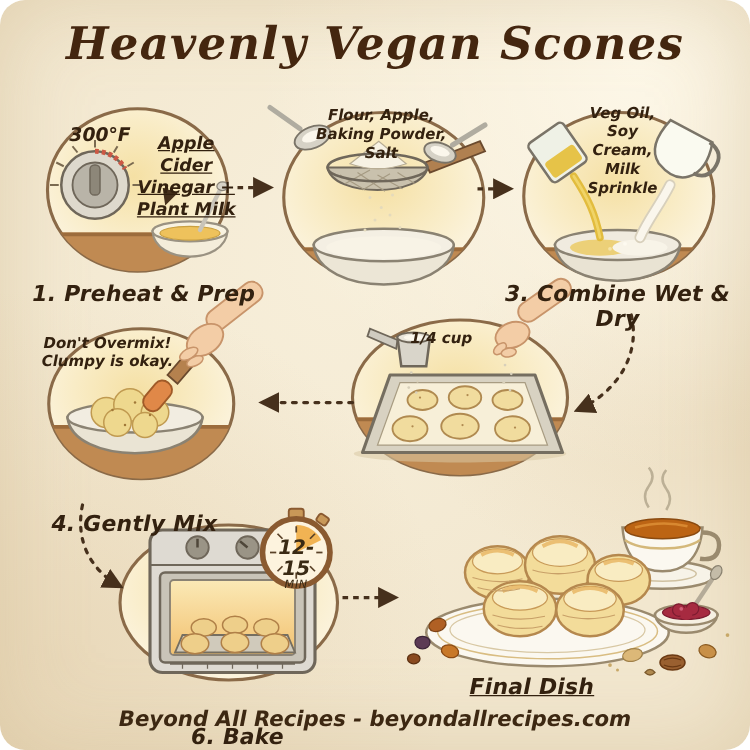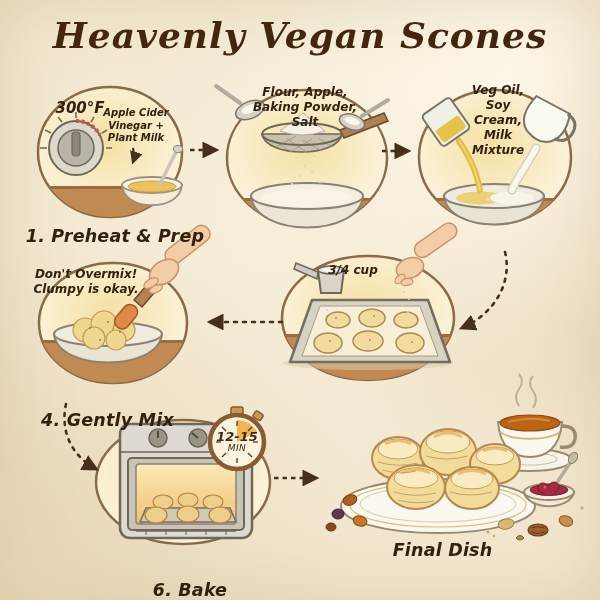--- a/index.html
+++ b/index.html
@@ -6,30 +6,31 @@
   .canvas{
     position:relative;width:600px;height:600px;overflow:hidden;
     background-color:#f2e7cf;
     background-image:
       radial-gradient(ellipse at 85% 8%, rgba(255,250,236,.85), transparent 42%),
       radial-gradient(ellipse at 8% 88%, rgba(210,180,132,.28), transparent 40%),
       radial-gradient(ellipse at 95% 55%, rgba(216,190,148,.20), transparent 30%),
       radial-gradient(ellipse at 45% 35%, rgba(250,243,224,.65), transparent 65%);
     box-shadow: inset 0 0 70px rgba(186,155,104,.30);
     font-family:"DejaVu Sans", sans-serif;
+    border-radius:20px;
   }
   .illus{position:absolute;left:0;top:0;}
   .txt{position:absolute;color:#2f1e0f;font-style:italic;font-weight:700;text-align:center;}
   .title{left:0;right:0;top:14px;font-size:36px;letter-spacing:1px;color:#44260f;
          font-family:"DejaVu Serif", serif;font-style:italic;font-weight:700;}
   .caption{font-size:17.5px;letter-spacing:.2px;color:#33210f;}
   .note{font-size:12px;line-height:1.25;color:#33210f;}
   .temp{font-size:15px;color:#33210f;}
   .timer-txt{line-height:1.05;color:#3a2a14;}
-  .timer-txt .val{font-size:13px;font-weight:700;display:block;}
+  .timer-txt .val{font-size:16px;font-weight:700;display:block;}
   .timer-txt .unit{font-size:9px;font-weight:400;display:block;letter-spacing:.5px;}
   .footer{left:0;right:0;top:566px;font-size:17px;color:#3d2812;}
 </style>
 </head>
 <body>
 
 <div class="canvas">
 
 <svg class="illus" width="600" height="600" viewBox="0 0 600 600">
   <defs>
@@ -361,30 +362,32 @@
     <path d="M505 252 C 513 285 492 315 462 328" stroke-dasharray="3 6" stroke-linecap="round" marker-end="url(#ah)"></path>
     <path d="M282 322 H 210" stroke-dasharray="3 6" stroke-linecap="round" marker-end="url(#ah)"></path>
     <path d="M66 404 C 60 432 72 456 96 469" stroke-dasharray="3 6" stroke-linecap="round" marker-end="url(#ah)"></path>
     <path d="M274 478 H 316" stroke-dasharray="4.5 4" marker-end="url(#ah)"></path>
   </g>
 </svg>
 
 <div class="txt title">Heavenly Vegan Scones</div>
 
 <div class="txt temp" style="left:50px;top:99px;width:60px;">300°F</div>
-<div class="txt note" style="left:92px;top:107px;width:88px;font-size:10px;">Apple Cider Vinegar + Plant Milk</div>
+<div class="txt note" style="left:105px;top:107px;width:88px;font-size:14px;text-decoration:underline;">Apple Cider Vinegar + Plant Milk</div>
 <div class="txt note" style="left:250px;top:85px;width:110px;">Flour, Apple, Baking Powder, Salt</div>
-<div class="txt note" style="left:462px;top:83px;width:72px;">Veg Oil, Soy Cream, Milk Mixture</div>
+<div class="txt note" style="left:462px;top:83px;width:72px;">Veg Oil, Soy Cream, Milk Sprinkle</div>
 <div class="txt note" style="left:31px;top:267px;width:110px;">Don't Overmix! Clumpy is okay.</div>
-<div class="txt note" style="left:322px;top:263px;width:62px;">3/4 cup</div>
+<div class="txt note" style="left:322px;top:263px;width:62px;">1/4 cup</div>
 
 <div class="txt timer-txt" style="left:216px;top:430px;width:42px;">
   <span class="val">12-15</span>
   <span class="unit">MIN</span>
 </div>
 
 <div class="txt caption" style="left:25px;top:226px;width:180px;">1. Preheat &amp; Prep</div>
+<div class="txt caption" style="left:399px;top:226px;width:190px;">3. Combine Wet &amp; Dry</div>
 <div class="txt caption" style="left:20px;top:410px;width:175px;text-align:center;">4. Gently Mix</div>
 <div class="txt caption" style="left:110px;top:540px;width:160px;margin-top:40px;">6. Bake</div>
-<div class="txt caption" style="left:355px;top:540px;width:175px;">Final Dish</div>
-
+<div class="txt caption" style="left:338px;top:540px;width:175px;text-decoration:underline;">Final Dish</div>
+
+<div class="txt footer">Beyond All Recipes - beyondallrecipes.com</div>
 
 </div>
 
 </body></html>

